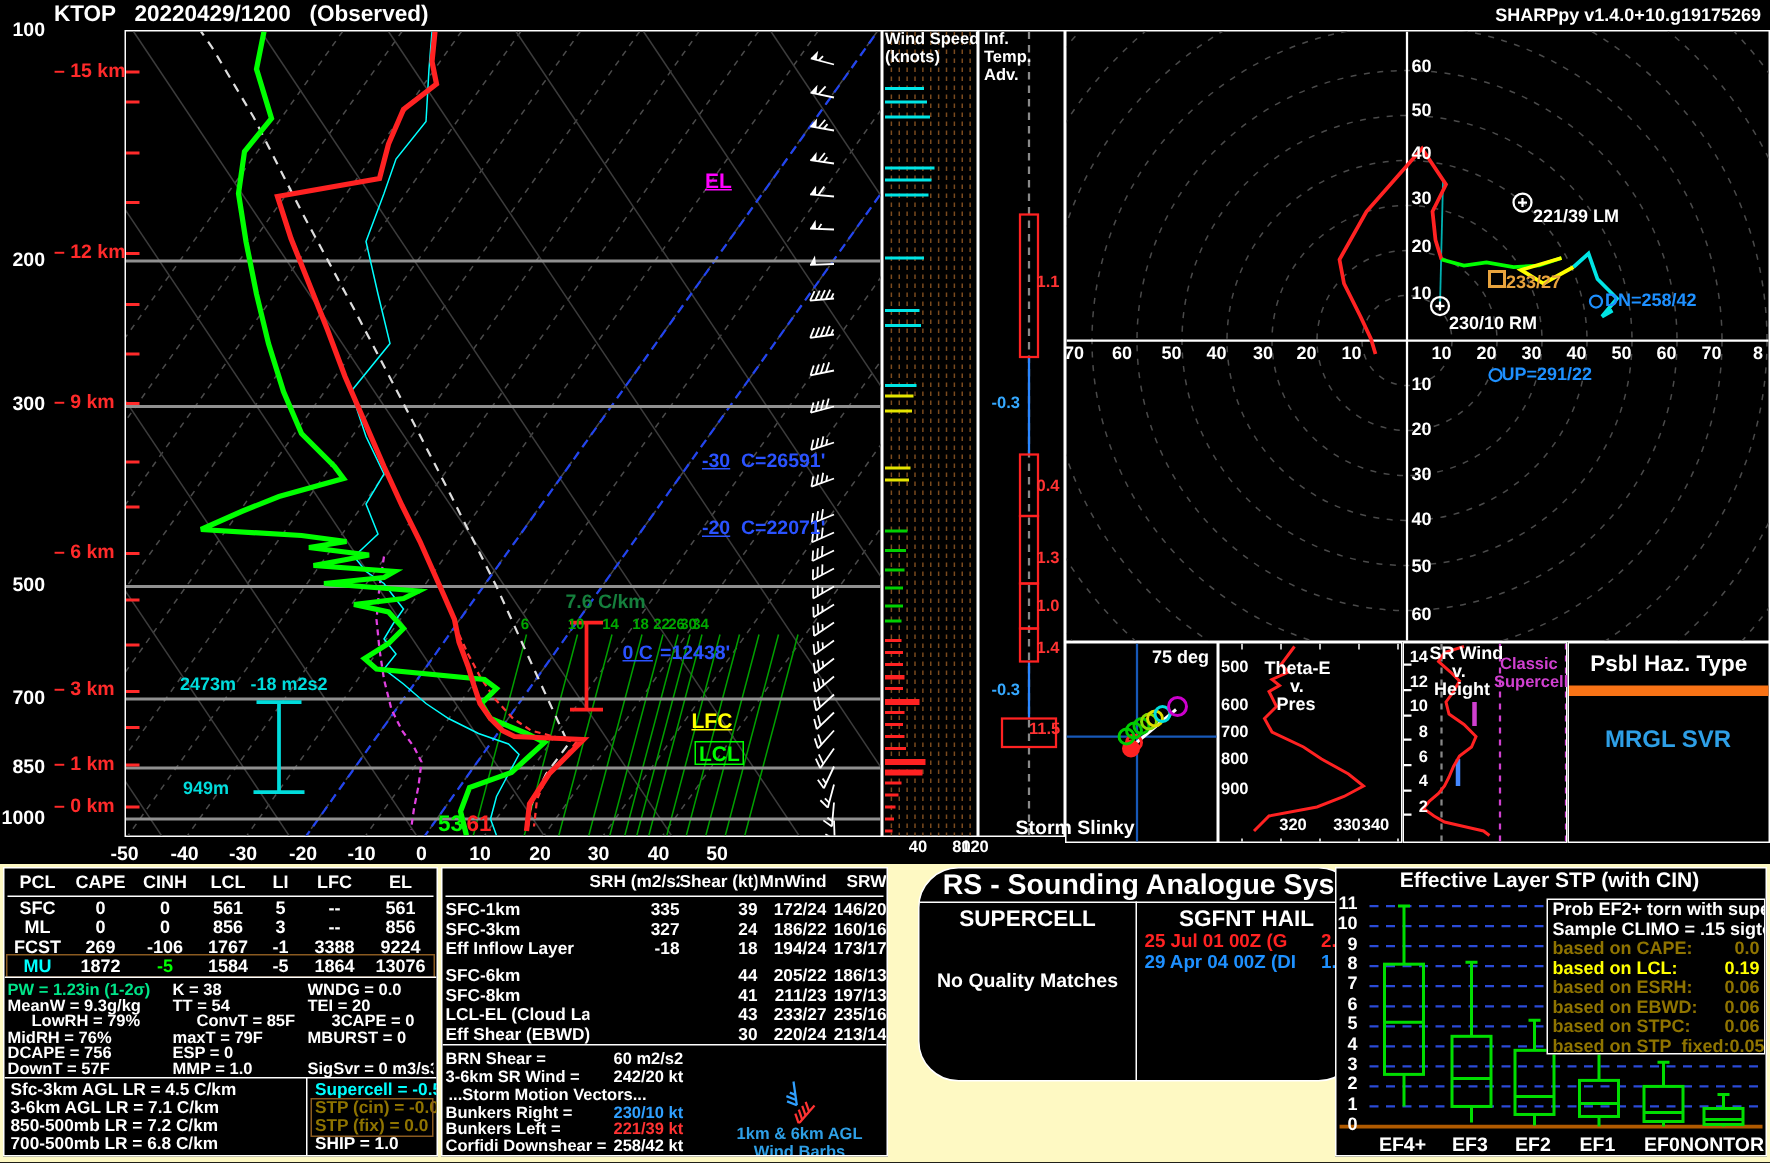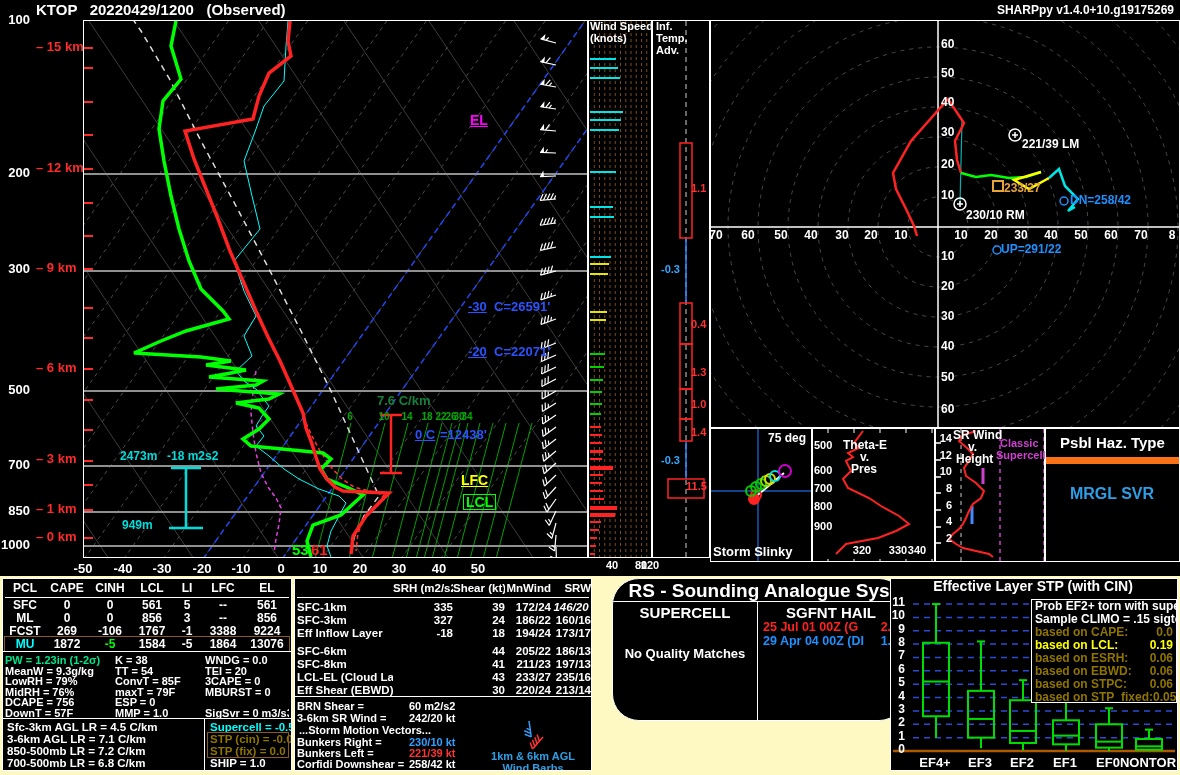--- a/index.html
+++ b/index.html
@@ -430,21 +430,21 @@
         <div class="tbl-row" style="top: 75px; grid-template-columns: 110px 90px 84px; font-size: 11px;">
           <div class="cell" style="color: rgb(0, 229, 137);">PW = 1.23in (1-2σ)</div>
           <div class="cell">K = 38</div>
           <div class="cell">WNDG = 0.0</div>
         </div>
         <div class="tbl-row" style="top: 85.5px; grid-template-columns: 110px 90px 84px; font-size: 11px;">
           <div class="cell">MeanW = 9.3g/kg</div>
           <div class="cell">TT = 54</div>
           <div class="cell">TEI = 20</div>
         </div>
-        <div class="tbl-row" style="top: 96px; grid-template-columns: 110px 90px 84px; font-size: 11px;">
+        <div class="tbl-row" style="top: 96px; grid-template-columns: 110px 90px 84px; font-size: 11px; margin-left: 16px;">
           <div class="cell">LowRH = 79%</div>
           <div class="cell">ConvT = 85F</div>
           <div class="cell">3CAPE = 0</div>
         </div>
         <div class="tbl-row" style="top: 106.5px; grid-template-columns: 110px 90px 84px; font-size: 11px;">
           <div class="cell">MidRH = 76%</div>
           <div class="cell">maxT = 79F</div>
           <div class="cell">MBURST = 0</div>
         </div>
         <div class="tbl-row" style="top: 117px; grid-template-columns: 110px 90px 84px; font-size: 11px;">
@@ -475,21 +475,21 @@
           <div class="cell" style="text-align: right;">SRH (m2/s2)</div>
           <div class="cell" style="text-align: right;">Shear (kt)</div>
           <div class="cell" style="text-align: right;">MnWind</div>
           <div class="cell" style="text-align: right;">SRW</div>
         </div>
         <div class="tbl-row" style="top: 22px; grid-template-columns: 96px 60px 52px 46px 40px; font-size: 11.5px;">
           <div class="cell" style="text-align: left;">SFC-1km</div>
           <div class="cell" style="text-align: right;">335</div>
           <div class="cell" style="text-align: right;">39</div>
           <div class="cell" style="text-align: right;">172/24</div>
-          <div class="cell" style="text-align: center; font-style: italic;">146/20</div>
+          <div class="cell" style="text-align: right;">146/20</div>
         </div>
         <div class="tbl-row" style="top: 35px; grid-template-columns: 96px 60px 52px 46px 40px; font-size: 11.5px;">
           <div class="cell" style="text-align: left;">SFC-3km</div>
           <div class="cell" style="text-align: right;">327</div>
           <div class="cell" style="text-align: right;">24</div>
           <div class="cell" style="text-align: right;">186/22</div>
           <div class="cell" style="text-align: right;">160/16</div>
         </div>
         <div class="tbl-row" style="top: 48px; grid-template-columns: 96px 60px 52px 46px 40px; font-size: 11.5px;">
           <div class="cell" style="text-align: left;">Eff Inflow Layer</div>
@@ -763,21 +763,21 @@
       <div class="lbl center" style="left: 1081px; top: 229px; font-size: 12px; color: rgb(255, 255, 255);">50</div>
       <div class="lbl center" style="left: 1111px; top: 229px; font-size: 12px; color: rgb(255, 255, 255);">60</div>
       <div class="lbl center" style="left: 1141px; top: 229px; font-size: 12px; color: rgb(255, 255, 255);">70</div>
       <div class="lbl center" style="left: 1172px; top: 229px; font-size: 12px; color: rgb(255, 255, 255);">8</div>
       <div class="lbl" style="left: 1022px; top: 138px; font-size: 12px; color: rgb(255, 255, 255);">221/39 LM</div>
       <div class="lbl" style="left: 966px; top: 209px; font-size: 12px; color: rgb(255, 255, 255);">230/10 RM</div>
       <div class="lbl" style="left: 1004px; top: 182px; font-size: 12px; color: rgb(232, 163, 61);">233/27</div>
       <div class="lbl" style="left: 1070px; top: 194px; font-size: 12px; color: rgb(30, 144, 255);">DN=258/42</div>
       <div class="lbl" style="left: 1001px; top: 243px; font-size: 12px; color: rgb(30, 144, 255);">UP=291/22</div>
       <div class="lbl" style="left: 768px; top: 432px; font-size: 12px; color: rgb(255, 255, 255);">75 deg</div>
-      <div class="lbl" style="left: 713px; top: 545px; font-size: 13px; color: rgb(255, 255, 255);">Storm Slinky</div>
+      <div class="lbl" style="left: 677px; top: 545px; font-size: 13px; color: rgb(255, 255, 255);">Storm Slinky</div>
       <div class="lbl" style="left: 843px; top: 439px; font-size: 12px; color: rgb(255, 255, 255);">Theta-E</div>
       <div class="lbl" style="left: 860px; top: 451px; font-size: 12px; color: rgb(255, 255, 255);">v.</div>
       <div class="lbl" style="left: 851px; top: 463px; font-size: 12px; color: rgb(255, 255, 255);">Pres</div>
       <div class="lbl" style="left: 814px; top: 440px; font-size: 11px; color: rgb(255, 255, 255);">500</div>
       <div class="lbl" style="left: 814px; top: 465px; font-size: 11px; color: rgb(255, 255, 255);">600</div>
       <div class="lbl" style="left: 814px; top: 483px; font-size: 11px; color: rgb(255, 255, 255);">700</div>
       <div class="lbl" style="left: 814px; top: 501px; font-size: 11px; color: rgb(255, 255, 255);">800</div>
       <div class="lbl" style="left: 814px; top: 521px; font-size: 11px; color: rgb(255, 255, 255);">900</div>
       <div class="lbl center" style="left: 862px; top: 545px; font-size: 11px; color: rgb(255, 255, 255);">320</div>
       <div class="lbl center" style="left: 898px; top: 545px; font-size: 11px; color: rgb(255, 255, 255);">330</div>

